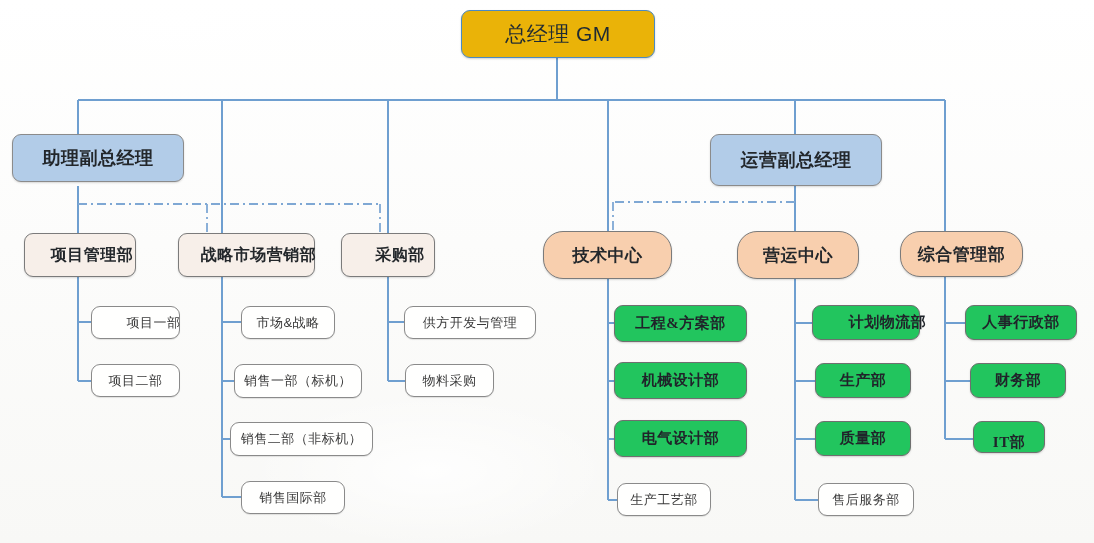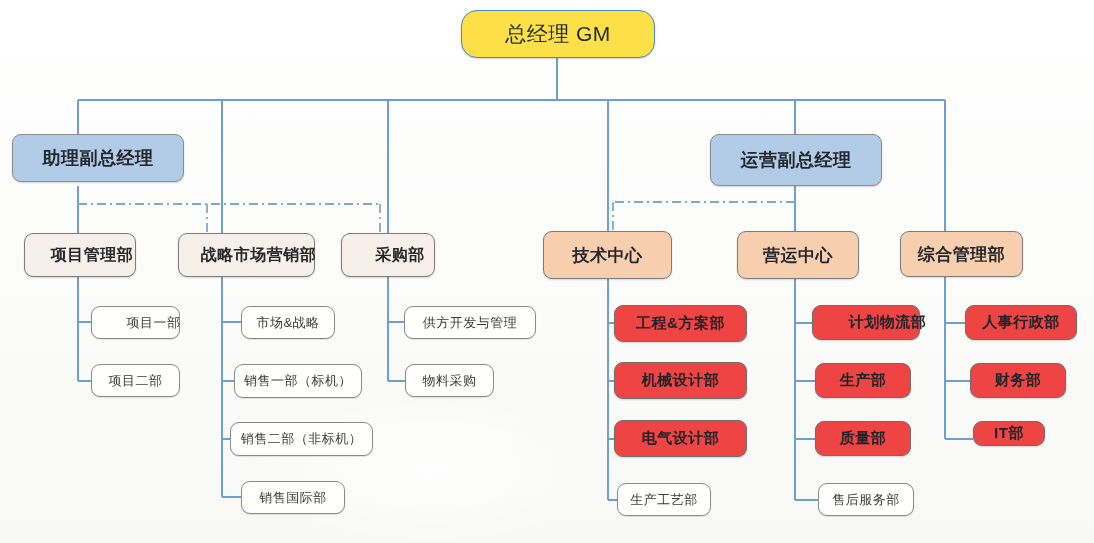--- a/index.html
+++ b/index.html
@@ -31,23 +31,23 @@
     box-sizing:border-box;
     display:flex;align-items:center;justify-content:center;
     text-align:center;
     color:#2b2b2b;
     white-space:nowrap;
     letter-spacing:.5px;
   }
 
   
   .n-root{
-    background:#fde047;
+    background:#eab308;
     border:1px solid #4a8ac4;
-    border-radius:16px;
+    border-radius:9px;
     font-size:21px;
     font-weight:400;
     color:#1f2a33;
     box-shadow:0 1px 2px rgba(0,0,0,.18);
     text-align:right;
   }
 
   
   .n-vp{
     background:#b2cce8;
@@ -68,47 +68,48 @@
     font-weight:700;
     color:#23272b;
     box-shadow:0 1px 2px rgba(0,0,0,.14);
     padding-left:24px;
   }
 
   
   .n-center{
     background:#f8cfae;
     border:1.4px solid #7b7b7b;
-    border-radius:9px;
+    border-radius:20px;
     font-size:17px;
     font-weight:700;
     color:#23272b;
     box-shadow:0 1px 2px rgba(0,0,0,.14);
   }
 
   
   .n-leaf{
     background:#fffffe;
     border:1.3px solid #8a8a8a;
     border-radius:9px;
     font-size:13px;
     font-weight:400;
     color:#3a3a3a;
     box-shadow:0 1px 1px rgba(0,0,0,.10);
   }
 
   
   .n-leaf-key{
-    background:#ef4444;
+    background:#22c55e;
     border:1.5px solid #6f6f6f;
     border-radius:9px;
     font-size:15px;
     font-weight:700;
     color:#20242a;
     box-shadow:0 1px 2px rgba(0,0,0,.16);
+    font-family:Liberation Serif, serif;
   }
 </style>
 </head>
 <body>
 
 <div id="chart">
 
   <div class="paper-glow"></div>
 
   <svg class="links" viewBox="0 0 1094 543">
@@ -244,17 +245,17 @@
       </div>
       <div class="node n-leaf" style="left: 818px; top: 483px; width: 96px; height: 33px;">
         <span>售后服务部</span>
       </div>
       <div class="node n-leaf-key" style="left: 965px; top: 305px; width: 112px; height: 35px;">
         <span>人事行政部</span>
       </div>
       <div class="node n-leaf-key" style="left: 970px; top: 363px; width: 96px; height: 35px;">
         <span>财务部</span>
       </div>
-      <div class="node n-leaf-key" style="left: 973px; top: 421px; width: 72px; height: 25px;">
+      <div class="node n-leaf-key" style="left: 973px; top: 421px; width: 72px; height: 32px; align-items: flex-end;">
         <span>IT部</span>
       </div>
     </div>
 </div>
 
 </body></html>

